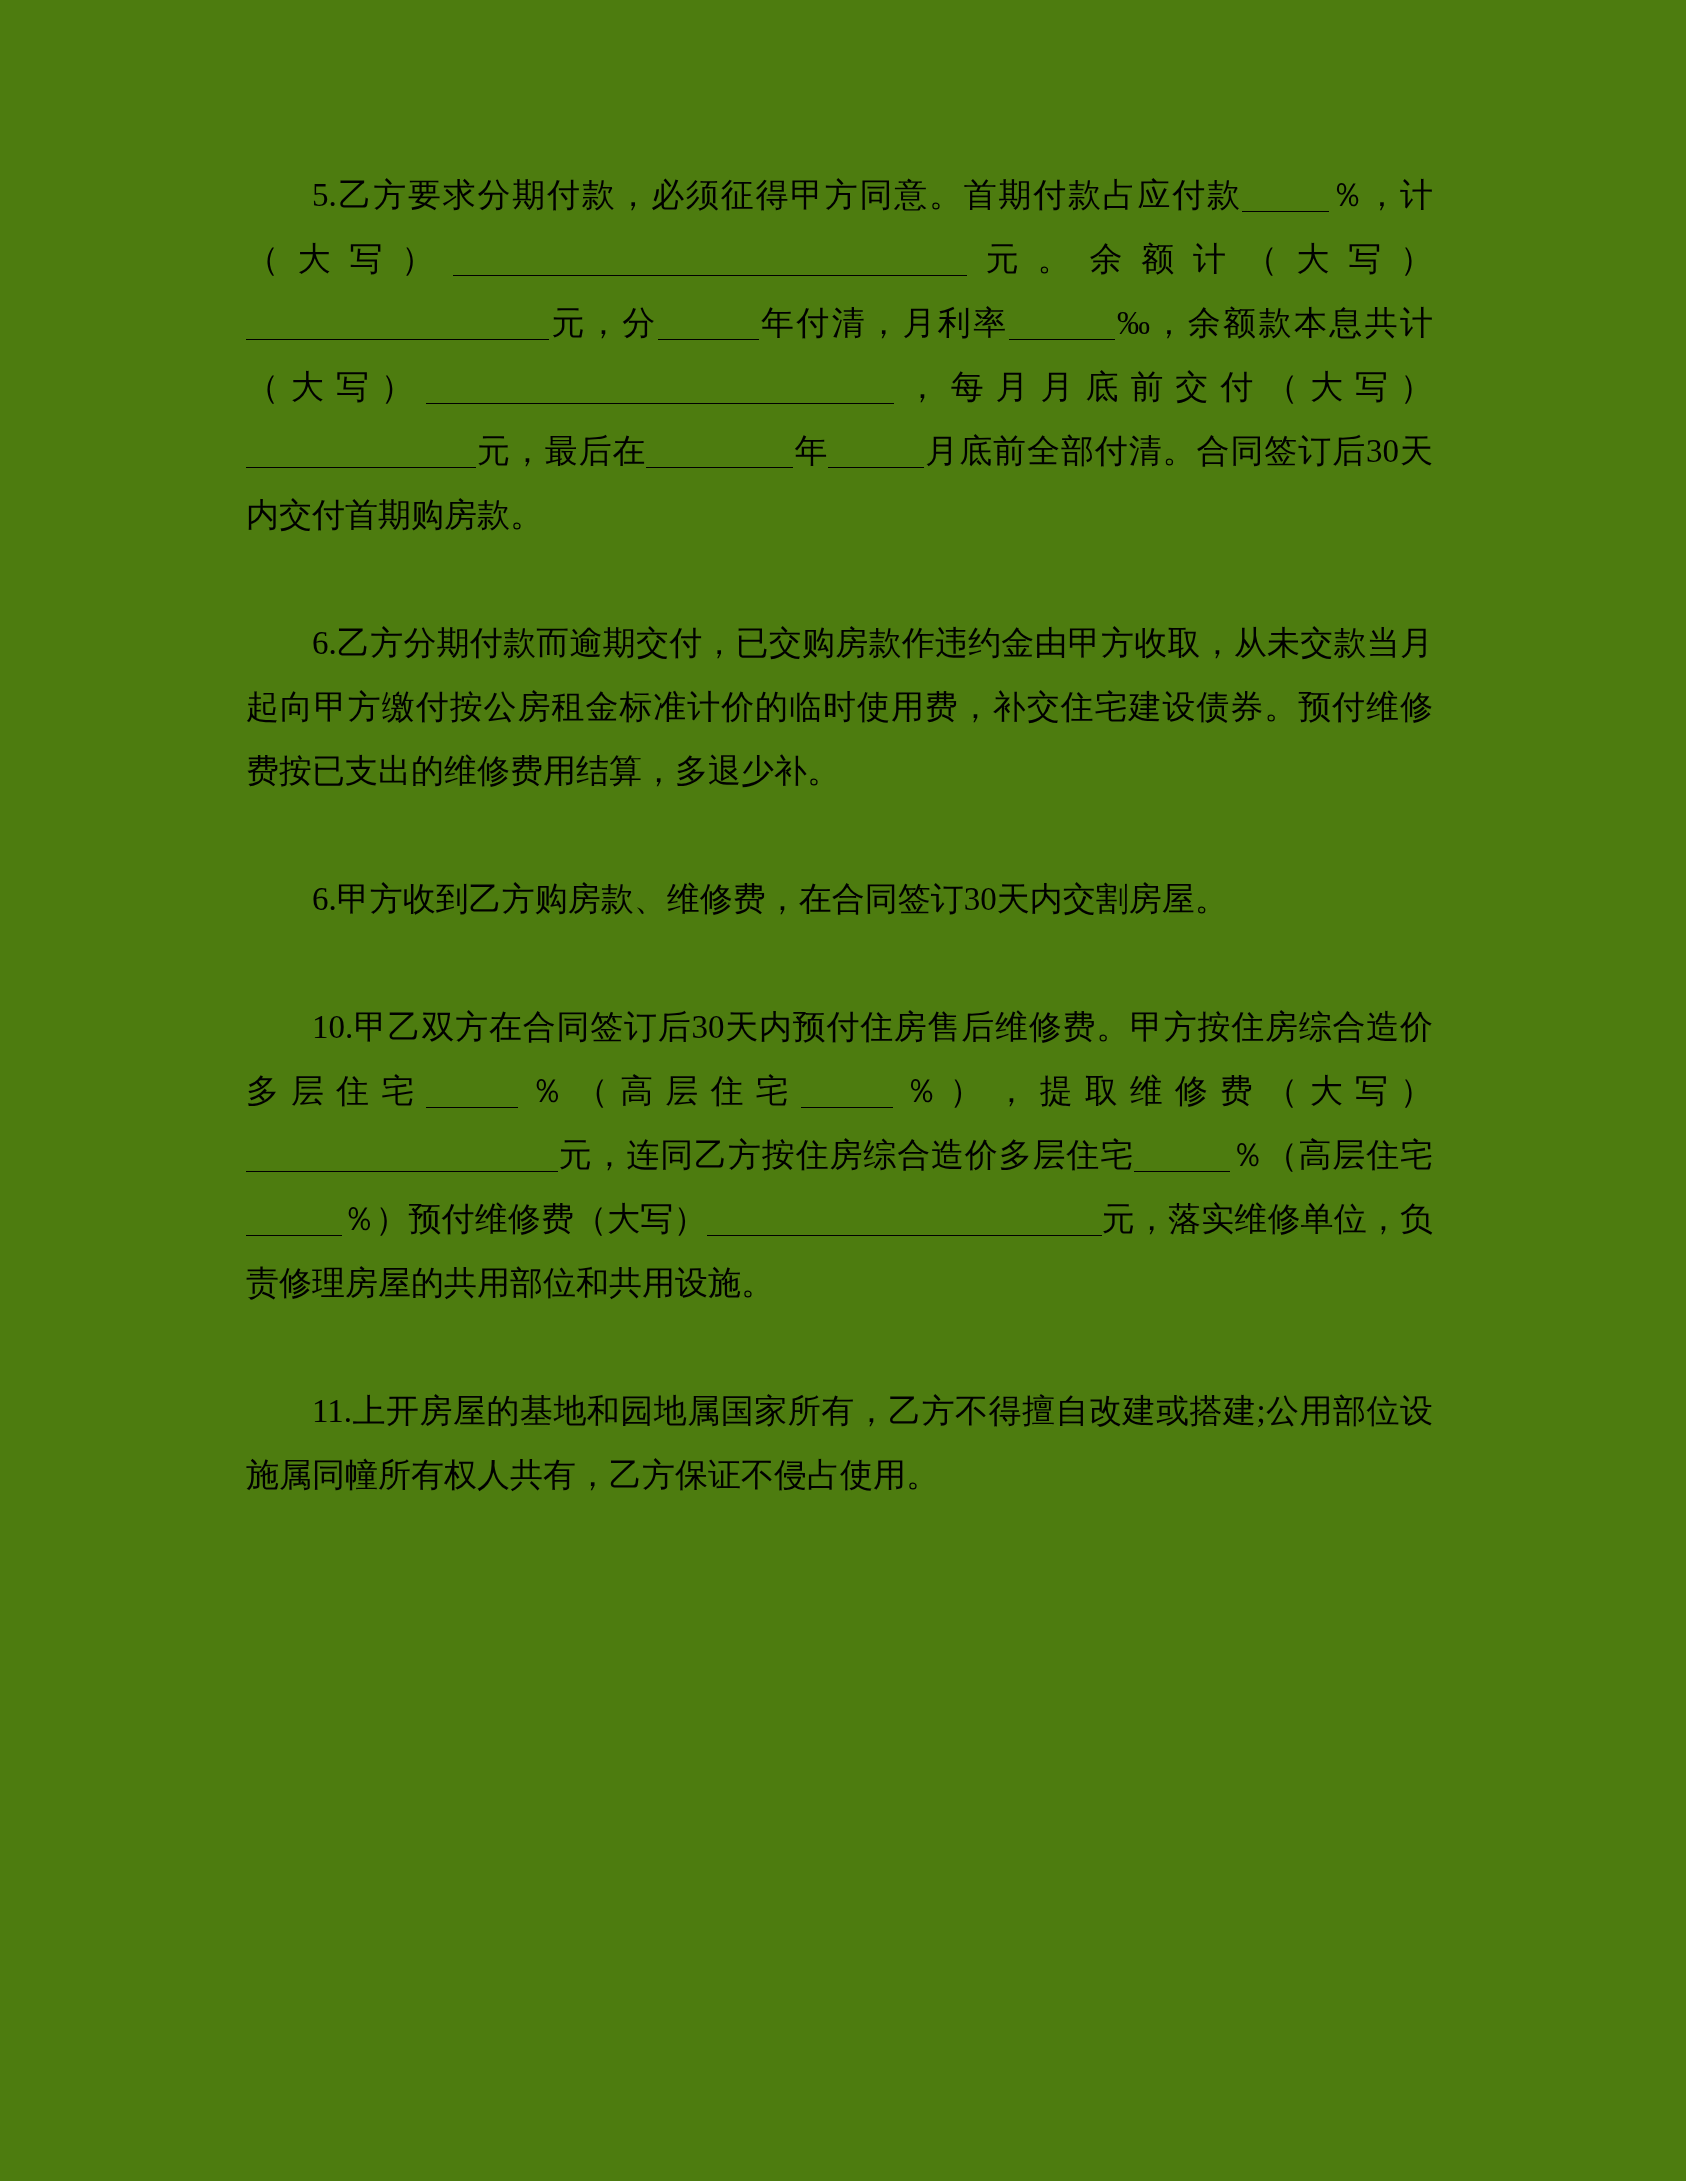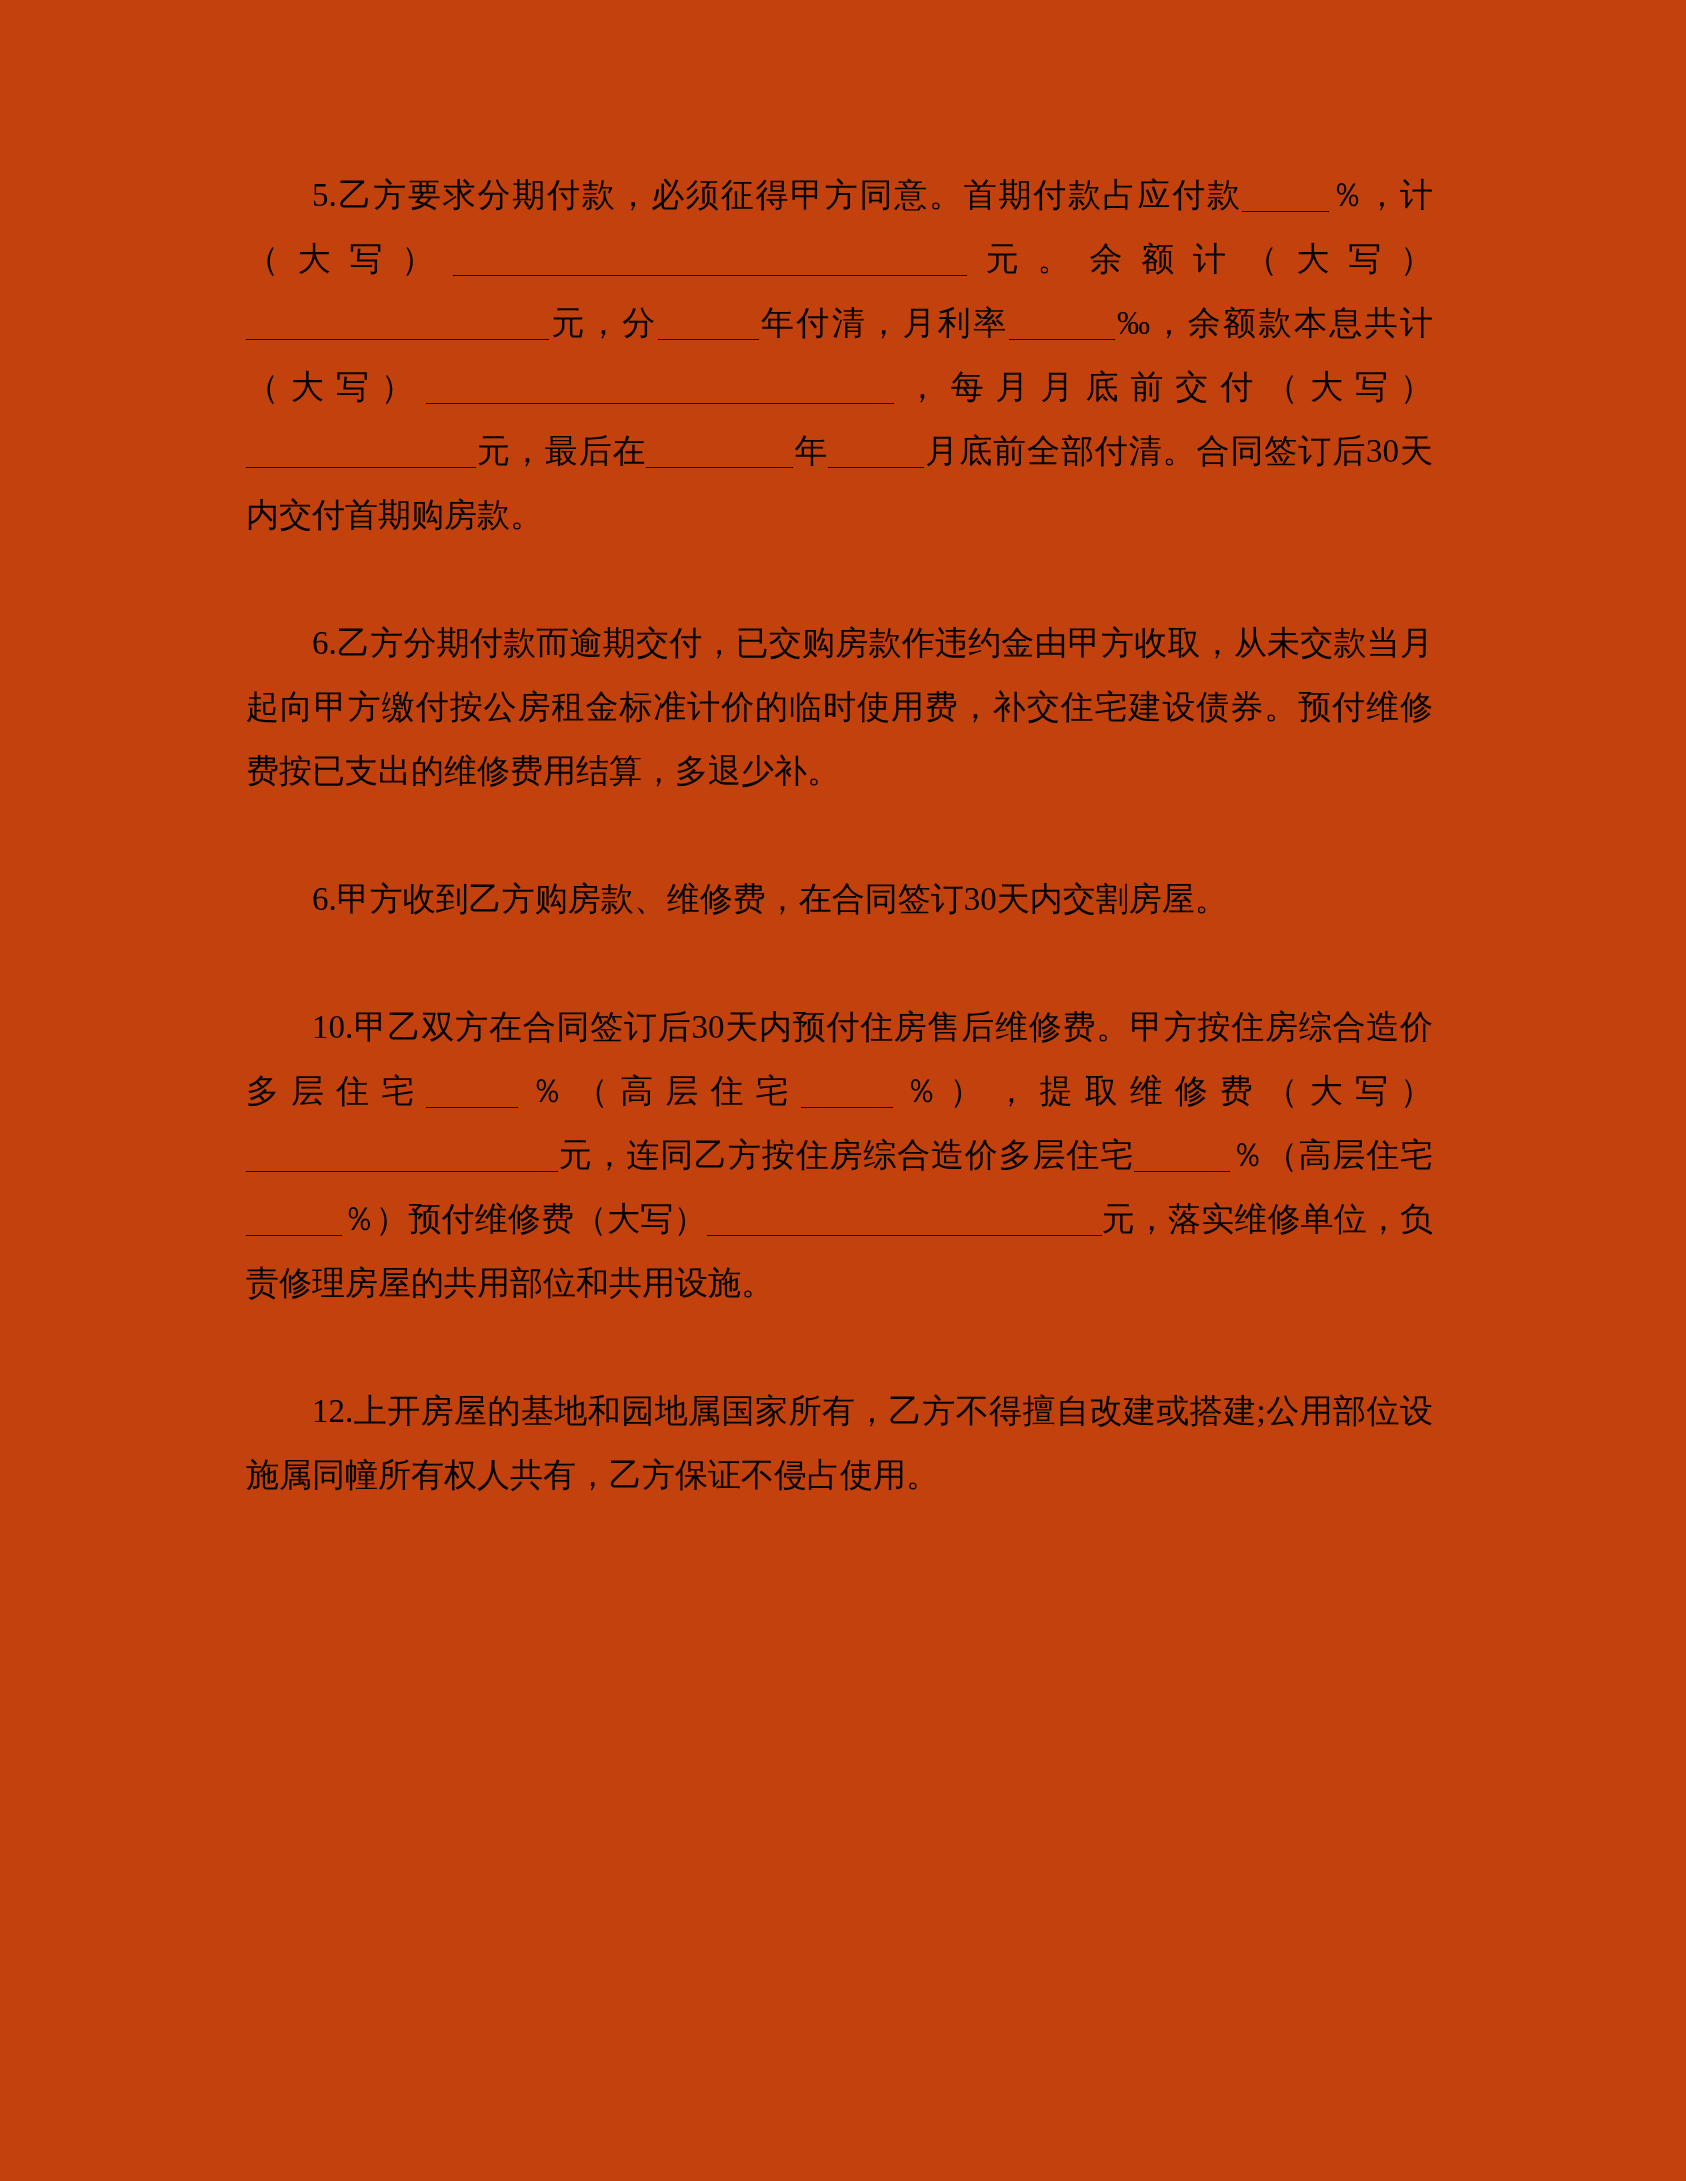--- a/index.html
+++ b/index.html
@@ -5,21 +5,21 @@
   html, body {
     margin: 0;
     padding: 0;
     background: #ffffff;
   }
   .page {
     position: relative;
     width: 1686px;
     min-height: 2182px;
     margin: 0 auto;
-    background: #c2410c;
+    background: #4d7c0f;
     box-sizing: border-box;
     padding: 163px 253px 110px 246px;
   }
   .content {
     width: 100%;
   }
   .para {
     font-family: "Liberation Serif", "DejaVu Serif", serif;
     font-size: 33px;
     line-height: 64px;
@@ -44,16 +44,16 @@
 </style>
 </head>
 <body>
 
 <div class="page">
   <div class="content">
       <p class="para"><span class="run">5.乙方要求分期付款，必须征得甲方同意。首期付款占应付款</span><span class="blank" style="width: 87px;"></span><span class="run">％，计（大写）</span><span class="blank" style="width: 514px;"></span><span class="run">元。余额计（大写）</span><span class="blank" style="width: 303px;"></span><span class="run">元，分</span><span class="blank" style="width: 101px;"></span><span class="run">年付清，月利率</span><span class="blank" style="width: 106px;"></span><span class="run">‰，余额款本息共计（大写）</span><span class="blank" style="width: 468px;"></span><span class="run">，每月月底前交付（大写）</span><span class="blank" style="width: 230px;"></span><span class="run">元，最后在</span><span class="blank" style="width: 147px;"></span><span class="run">年</span><span class="blank" style="width: 96px;"></span><span class="run">月底前全部付清。合同签订后30天内交付首期购房款。</span></p>
       <p class="para"><span class="run">6.乙方分期付款而逾期交付，已交购房款作违约金由甲方收取，从未交款当月起向甲方缴付按公房租金标准计价的临时使用费，补交住宅建设债券。预付维修费按已支出的维修费用结算，多退少补。</span></p>
       <p class="para"><span class="run">6.甲方收到乙方购房款、维修费，在合同签订30天内交割房屋。</span></p>
       <p class="para"><span class="run">10.甲乙双方在合同签订后30天内预付住房售后维修费。甲方按住房综合造价多层住宅</span><span class="blank" style="width: 92px;"></span><span class="run">％（高层住宅</span><span class="blank" style="width: 92px;"></span><span class="run">％），提取维修费（大写）</span><span class="blank" style="width: 312px;"></span><span class="run">元，连同乙方按住房综合造价多层住宅</span><span class="blank" style="width: 96px;"></span><span class="run">％（高层住宅</span><span class="blank" style="width: 96px;"></span><span class="run">％）预付维修费（大写）</span><span class="blank" style="width: 395px;"></span><span class="run">元，落实维修单位，负责修理房屋的共用部位和共用设施。</span></p>
-      <p class="para"><span class="run">12.上开房屋的基地和园地属国家所有，乙方不得擅自改建或搭建;公用部位设施属同幢所有权人共有，乙方保证不侵占使用。</span></p>
+      <p class="para"><span class="run">11.上开房屋的基地和园地属国家所有，乙方不得擅自改建或搭建;公用部位设施属同幢所有权人共有，乙方保证不侵占使用。</span></p>
     </div>
 </div>
 
 
 </body></html>

